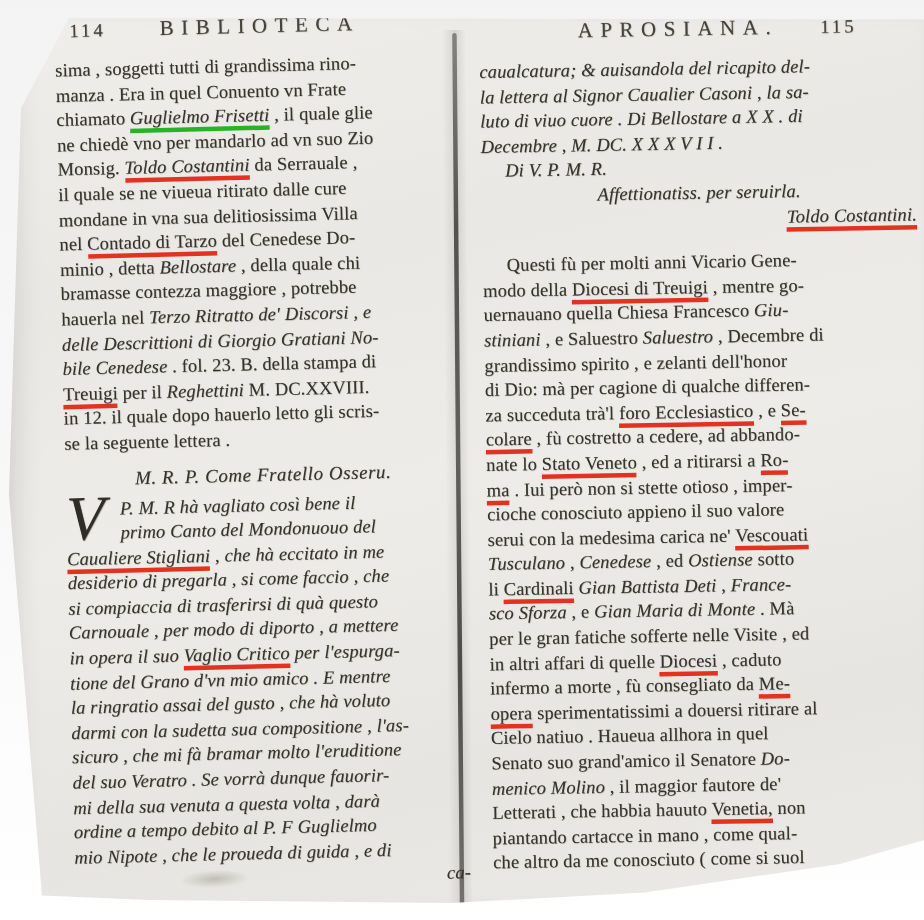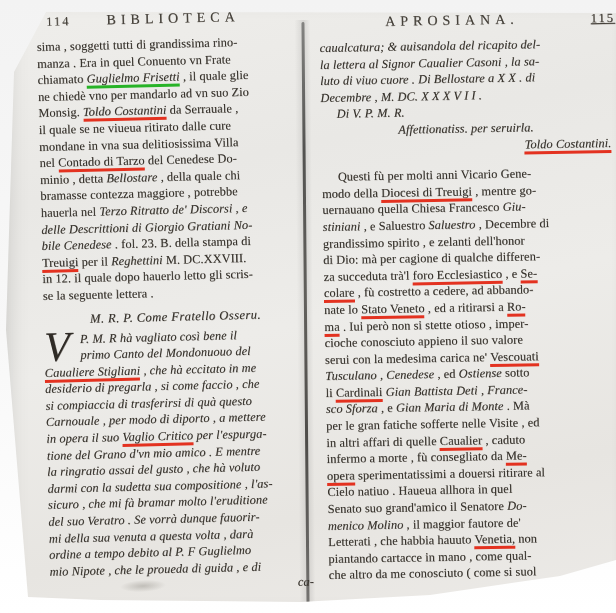--- a/index.html
+++ b/index.html
@@ -30,21 +30,21 @@
   .col-left{left:36px;top:14px;width:264px;transform:rotate(-1.4deg);transform-origin:top left;}
   .col-right{left:319px;top:15px;width:290px;transform:rotate(-1.0deg);transform-origin:top left;}
   .running-head{
     display:flex;align-items:baseline;height:20px;margin-bottom:5px;
     font-size:14px;color:#46423b;text-shadow:0.3px 0.3px 0.6px rgba(55,48,40,0.5);
   }
   .running-head .pagenum{font-size:12.5px;letter-spacing:2px;}
   .col-left .pagenum{margin-left:10px;margin-right:36px;}
   .head-title{letter-spacing:5px;}
   .col-right .head-title{margin-left:66px;}
-  .col-right .pagenum{margin-left:72px;text-decoration:underline;}
+  .col-right .pagenum{margin-left:28px;}
   .line{
     height:16.6px;line-height:16.6px;white-space:nowrap;font-size:12.3px;
     letter-spacing:0.1px;text-shadow:0.3px 0.3px 0.5px rgba(58,50,42,0.45);
   }
   .al-c{text-align:center;}
   .al-r{text-align:right;}
   .al-i{padding-left:16px;}
   .it{font-style:italic;}
   .italic-all .line{font-style:italic;}
   .u-red{border-bottom:3px solid var(--u-red);}
@@ -144,21 +144,21 @@
         <div class="line"><span>za succeduta trà'l </span><span class="u-red">foro Ecclesiastico</span><span> , e </span><span class="u-red">Se-</span></div>
         <div class="line"><span class="u-red">colare</span><span> , fù costretto a cedere, ad abbando-</span></div>
         <div class="line"><span>nate lo </span><span class="u-red">Stato Veneto</span><span> , ed a ritirarsi a </span><span class="u-red">Ro-</span></div>
         <div class="line"><span class="u-red">ma</span><span> .  Iui però non si stette otioso , imper-</span></div>
         <div class="line"><span>cioche conosciuto appieno il suo valore</span></div>
         <div class="line"><span>serui con la medesima carica ne' </span><span class="u-red">Vescouati</span></div>
         <div class="line"><span class="it">Tusculano</span><span> , </span><span class="it">Cenedese</span><span> , ed </span><span class="it">Ostiense</span><span> sotto</span></div>
         <div class="line"><span>li </span><span class="u-red">Cardinali</span><span> </span><span class="it">Gian Battista Deti</span><span> , </span><span class="it">France-</span></div>
         <div class="line"><span class="it">sco Sforza</span><span> , e </span><span class="it">Gian Maria di Monte</span><span> .  Mà</span></div>
         <div class="line"><span>per le gran fatiche sofferte nelle Visite , ed</span></div>
-        <div class="line"><span>in altri affari di quelle </span><span class="u-red">Caualier</span><span> , caduto</span></div>
+        <div class="line"><span>in altri affari di quelle </span><span class="u-red">Diocesi</span><span> , caduto</span></div>
         <div class="line"><span>infermo a morte , fù consegliato da </span><span class="u-red">Me-</span></div>
         <div class="line"><span class="u-red">opera</span><span> sperimentatissimi a douersi ritirare al</span></div>
         <div class="line"><span>Cielo natiuo .  Haueua allhora in quel</span></div>
         <div class="line"><span>Senato suo grand'amico il Senatore </span><span class="it">Do-</span></div>
         <div class="line"><span class="it">menico Molino</span><span> , il maggior fautore de'</span></div>
         <div class="line"><span>Letterati , che habbia hauuto </span><span class="u-red">Venetia,</span><span> non</span></div>
         <div class="line"><span>piantando cartacce in mano , come qual-</span></div>
         <div class="line"><span>che altro da me conosciuto ( come si suol</span></div>
         <div class="line al-r"><span>dire )</span></div>
       </div>

